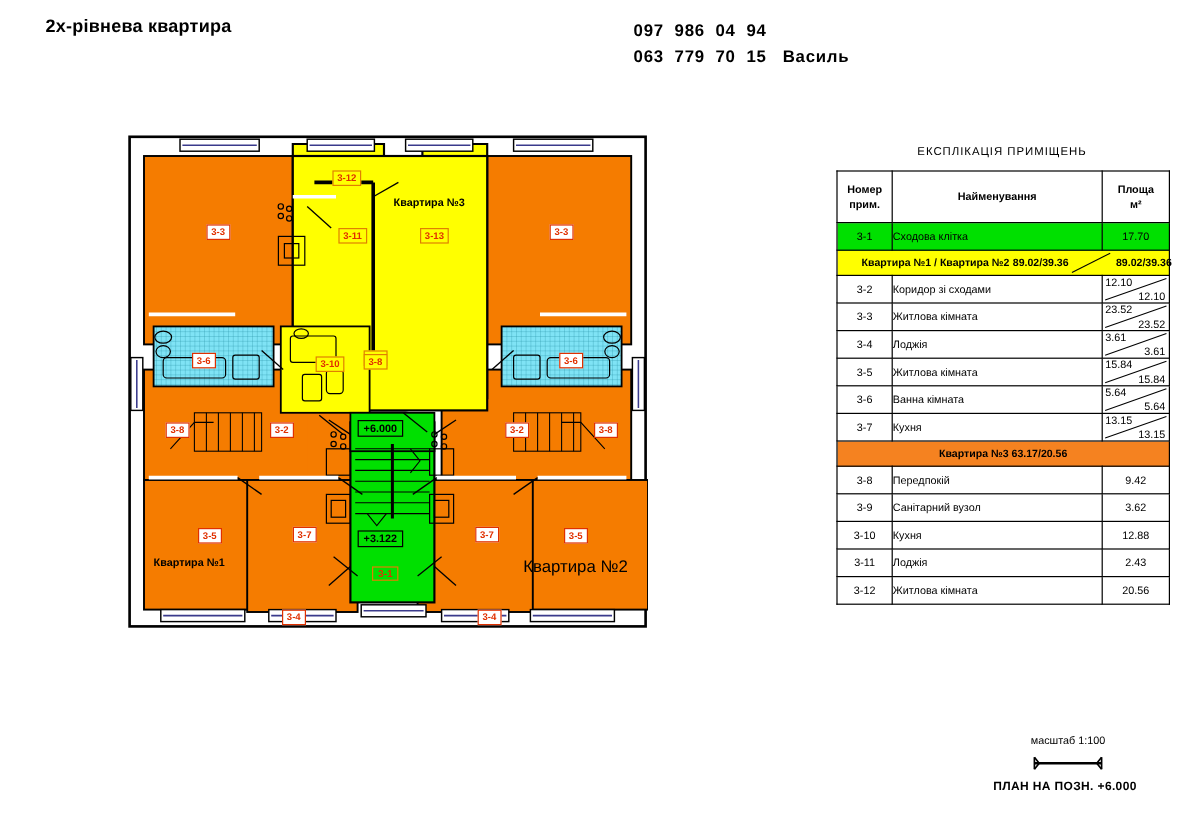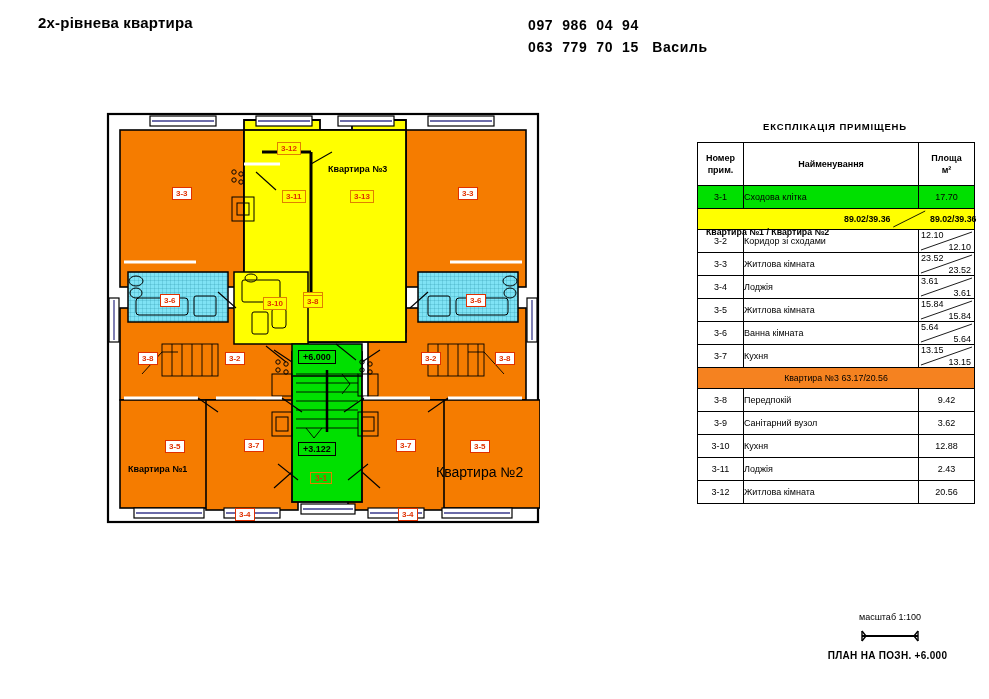--- a/index.html
+++ b/index.html
@@ -18,21 +18,21 @@
   #phone-block{left:528px;top:14px;font-size:14px;font-weight:bold;line-height:22px;letter-spacing:.6px;}
   #phone-block div{white-space:pre;}
 
   
   #floor-plan{left:106px;top:112px;width:434px;height:412px;}
   #floor-plan svg{display:block;}
 
   
   #table-title{
     left:690px;top:121px;width:290px;text-align:center;
-    font-size:9.5px;font-weight:bold;letter-spacing:.8px;
+    font-size:9.5px;font-weight:normal;letter-spacing:.8px;
   }
   #exp-table-wrap{left:697px;top:142px;width:277px;}
   table.exp{
     border-collapse:collapse;width:277px;table-layout:fixed;
     font-size:8.6px;
     padding-left:20px;
   }
   table.exp td,table.exp th{
     border:1px solid #000;padding:0;vertical-align:middle;
   }
@@ -46,21 +46,21 @@
   td.num{height:22px;text-align:center;font-weight:normal;font-size:9px;}
   td.name{height:22px;text-align:left;padding-left:9px;font-size:9px;}
   td.area-simple{height:22px;text-align:center;font-size:9px;vertical-align:bottom;padding-bottom:3px;}
 
   tr.sect td{font-weight:bold;font-size:8.6px;}
   tr.r-green td{background:#00e000;}
   tr.r-green td.num{font-size:9px;}
   tr.r-green td.area-simple{vertical-align:middle;padding-bottom:0;}
   tr.r-yellow td{background:#ffff00;height:20px;}
   tr.r-orange td{background:#f58220;height:20px;}
-  .sect-label{display:block;text-align:center;font-weight:normal;font-size:8.8px;}
+  .sect-label{display:block;text-align:center;font-weight:bold;font-size:8.8px;}
   .sect-label-2{padding-left:4px;font-weight:bold;font-size:8.8px;white-space:nowrap;}
 
   
   td.area-split{height:22px;padding:0;position:relative;}
   .split-box{position:relative;width:100%;height:22px;overflow:hidden;}
   .split-box .diag{
     position:absolute;left:0;top:0;width:100%;height:100%;
   }
   .split-box .v1{position:absolute;left:2px;top:0px;font-size:9px;}
   .split-box .v2{position:absolute;right:3px;bottom:0px;font-size:9px;}
@@ -334,21 +334,21 @@
           <td class="num">3-1</td>
           <td class="name">Сходова клітка</td>
           <td class="area-simple">17.70</td>
         </tr>
         <tr class="sect r-yellow">
           <td colspan="3">
             <div class="yl-split">
               <svg class="d2" viewBox="0 0 277 20" preserveAspectRatio="none">
                 <line x1="196" y1="18" x2="228" y2="2" stroke="#000" stroke-width="0.9"></line>
               </svg>
-              <span class="sect-label-2" style="position:absolute;left:4px;top:5px;margin-top:13px;">Квартира №1 / Квартира №2</span>
+              <span class="sect-label-2" style="position:absolute;left:16px;top:5px;">Квартира №1 / Квартира №2</span>
               <span style="position:absolute;left:146px;top:5px;font-size:8.8px;font-weight:bold;">89.02/39.36</span>
               <span style="position:absolute;left:232px;top:5px;font-size:8.8px;font-weight:bold;">89.02/39.36</span>
             </div>
           </td>
         </tr>
         <tr>
           <td class="num">3-2</td>
           <td class="name">Коридор зі сходами</td>
           <td class="area-split">
             <div class="split-box">

